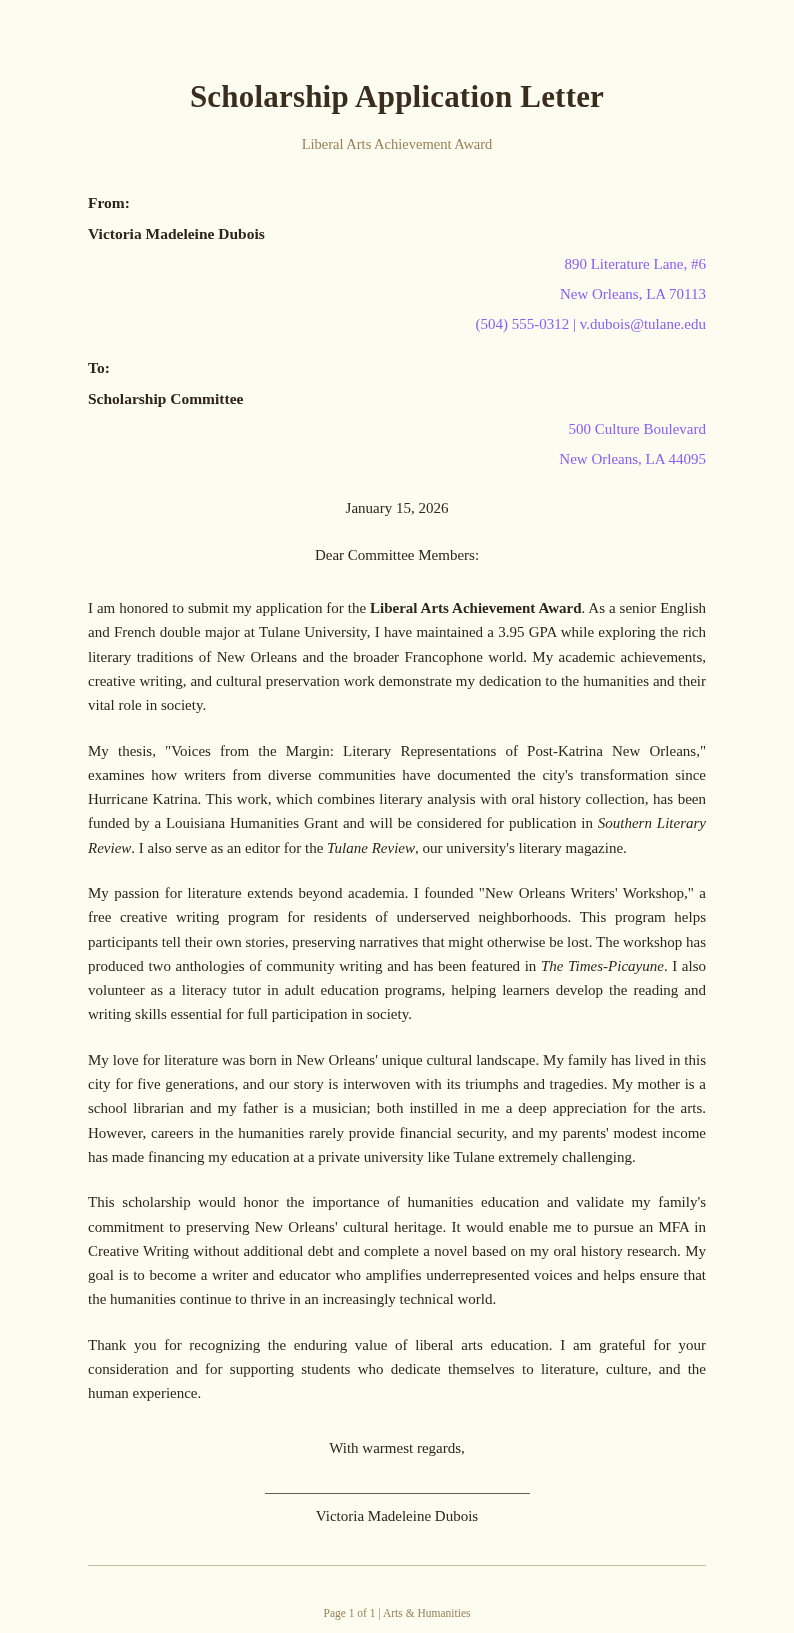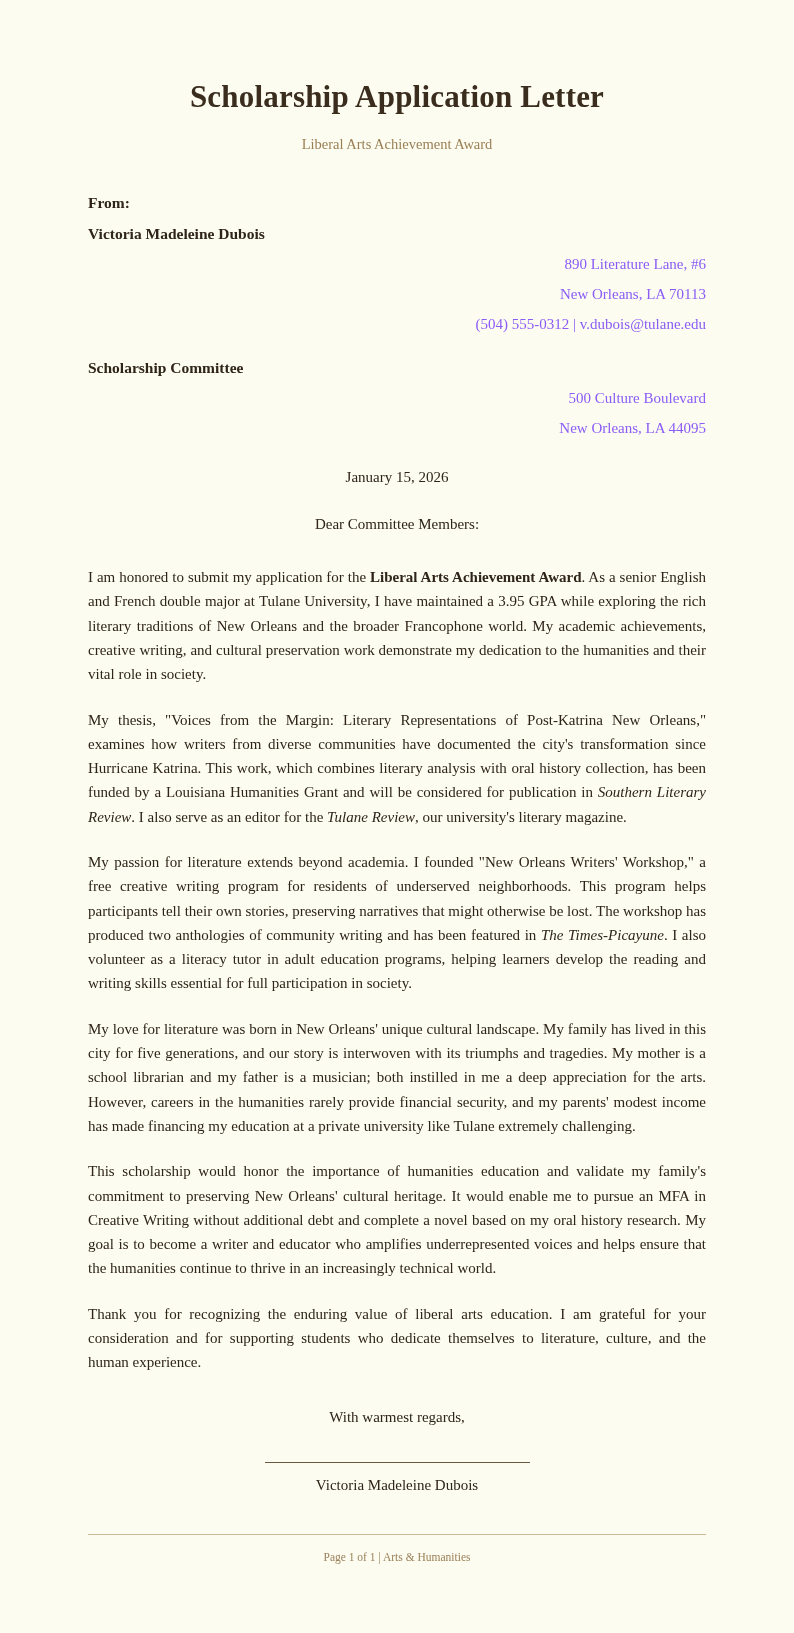--- a/index.html
+++ b/index.html
@@ -110,39 +110,41 @@
   }
   .footer {
     margin-top: 40px;
     border-top: 1px solid #c9b896;
     padding-top: 16px;
     text-align: center;
   }
   .footer-text {
     font-size: 11.5px;
     color: #9a8059;
+    margin-top: 25px;
   }
 </style>
 </head>
 <body>
 
 <div class="page">
 
   <h1 class="doc-title">Scholarship Application Letter</h1>
   <div class="doc-subtitle">Liberal Arts Achievement Award</div>
 
   <div class="addr-block">
     <div class="addr-label">From:</div>
     <div class="addr-name">Victoria Madeleine Dubois</div>
     <div class="addr-line">890 Literature Lane, #6</div>
     <div class="addr-line">New Orleans, LA 70113</div>
     <div class="addr-line">(504) 555-0312 | v.dubois@tulane.edu</div>
   </div>
 
   <div class="addr-block">
+    <div class="addr-label">To:</div>
     <div class="addr-name">Scholarship Committee</div>
     <div class="addr-line">500 Culture Boulevard</div>
     <div class="addr-line">New Orleans, LA 44095</div>
   </div>
 
   <div class="letter-date">January 15, 2026</div>
   <div class="salutation">Dear Committee Members:</div>
 
   <div class="body-copy">
 

